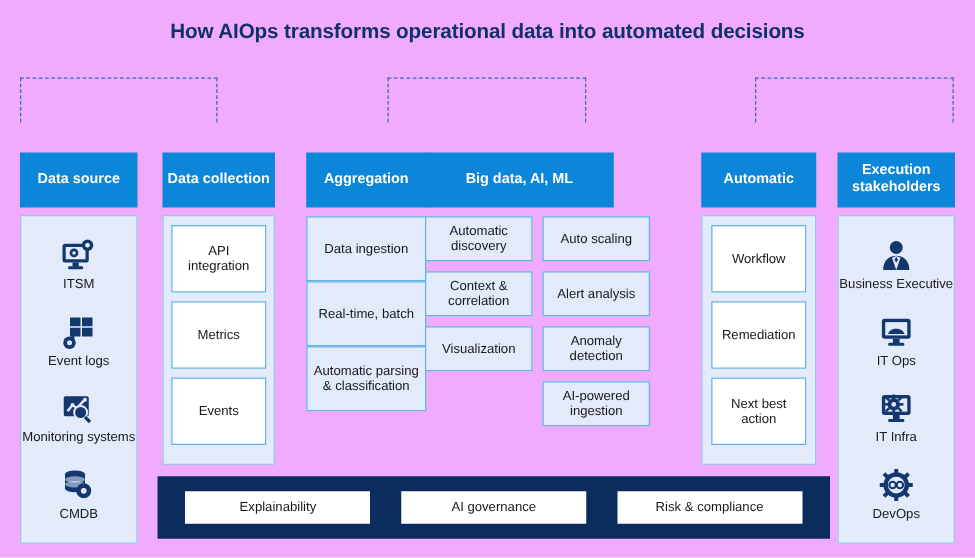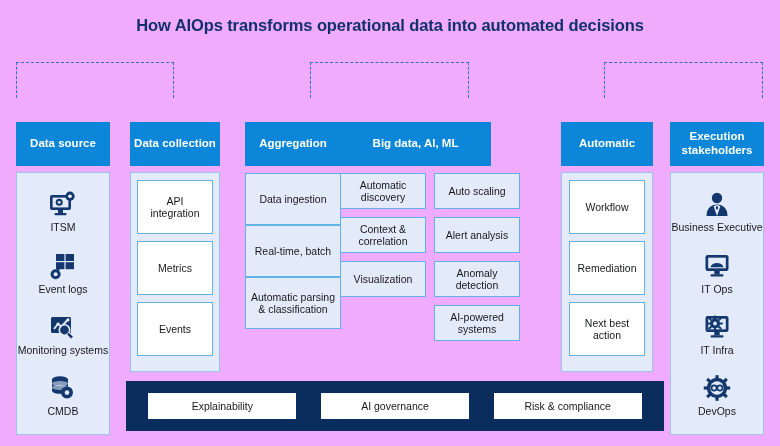--- a/index.html
+++ b/index.html
@@ -241,21 +241,21 @@
     <div style="display:flex; gap:8px; margin-top:7px;">
       <div style="display:flex; flex-direction:column; gap:8px;">
         <div class="box tint" style="width:86px; height:36px;">Automatic discovery</div>
         <div class="box tint" style="width:86px; height:36px;">Context &amp; correlation</div>
         <div class="box tint" style="width:86px; height:36px;">Visualization</div>
       </div>
       <div style="display:flex; flex-direction:column; gap:8px;">
         <div class="box tint" style="width:86px; height:36px;">Auto scaling</div>
         <div class="box tint" style="width:86px; height:36px;">Alert analysis</div>
         <div class="box tint" style="width:86px; height:36px;">Anomaly detection</div>
-        <div class="box tint" style="width:86px; height:36px;">AI-powered systems</div>
+        <div class="box tint" style="width:86px; height:36px;">AI-powered ingestion</div>
       </div>
     </div>
   </div>
 
   <div class="col" style="left:561px; width:92px;">
     <div class="col-header">Automatic</div>
     <div class="panel" style="width:92px; height:200px; padding:7px 8px; gap:7px; justify-content:flex-start;">
       <div class="box white" style="width:76px; height:54px;">Workflow</div>
       <div class="box white" style="width:76px; height:54px;">Remediation</div>
       <div class="box white" style="width:76px; height:54px;">Next best action</div>

